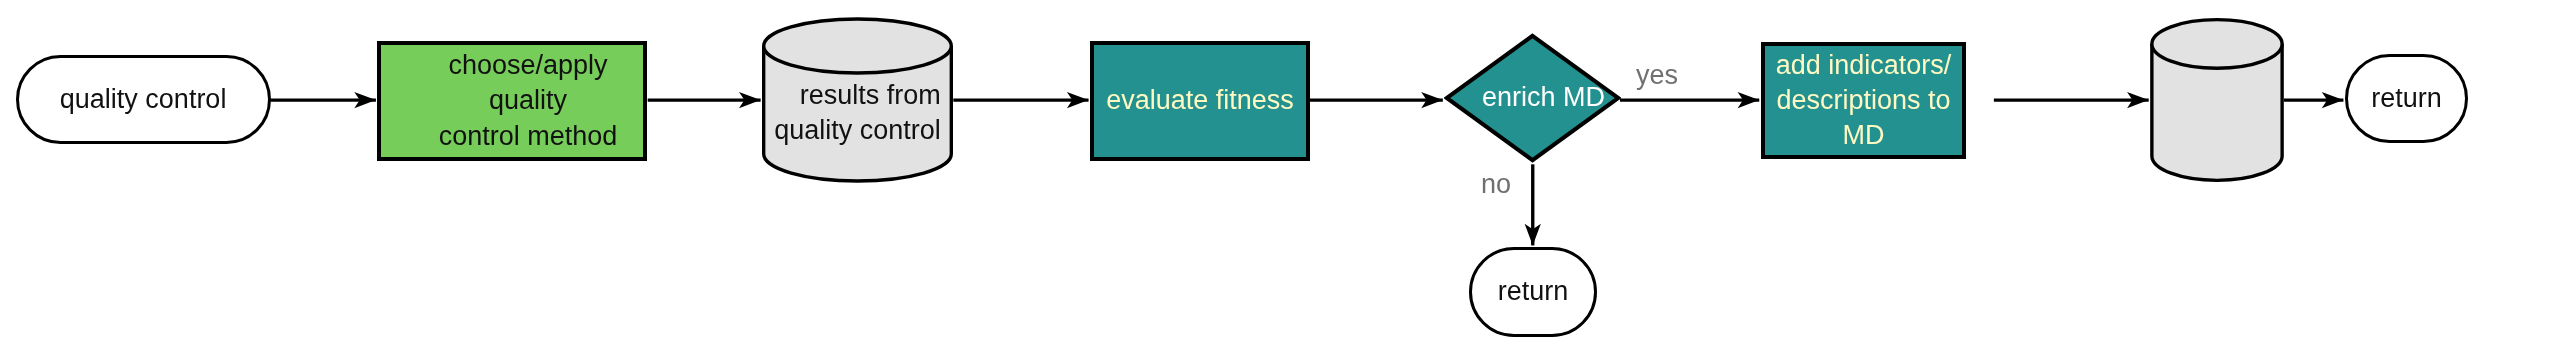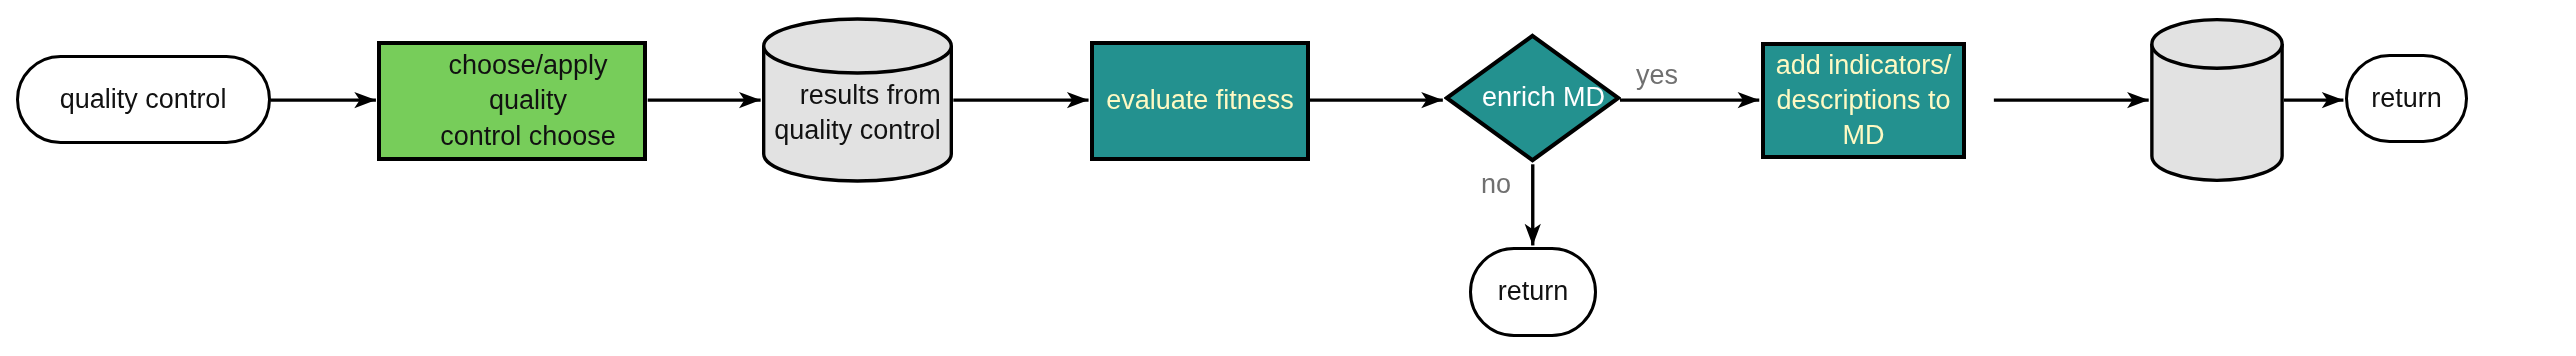--- a/index.html
+++ b/index.html
@@ -51,21 +51,21 @@
     </g>
   </svg>
 
   <div class="node stadium" style="left:15.6px; top:55px; width:255px; height:89px;">
     <div>quality control</div>
   </div>
 
   <div class="node process green" style="left:377px; top:41px; width:270px; height:120px;">
     <div class="lines">
       <div>choose/apply quality</div>
-      <div>control choose</div>
+      <div>control method</div>
     </div>
   </div>
 
   <div class="node shape-node" style="left:762px; top:17px; width:191px; height:166px;">
     <svg viewBox="0 0 283 245">
       <path d="M2.5,42.5 L2.5,202.5 A139,40 0 0 0 280.5,202.5 L280.5,42.5" fill="#e2e2e2" stroke="#000000" stroke-width="5"></path>
       <ellipse cx="141.5" cy="42.5" rx="139" ry="40" fill="#e2e2e2" stroke="#000000" stroke-width="5"></ellipse>
     </svg>
     <div class="lines cyl-text">
       <div>results from</div>

